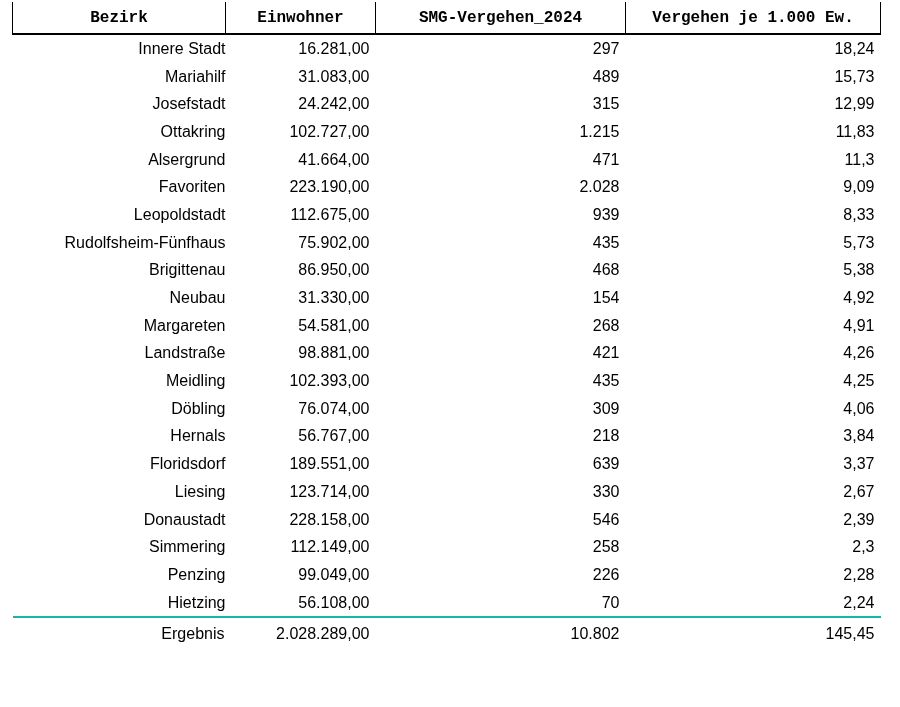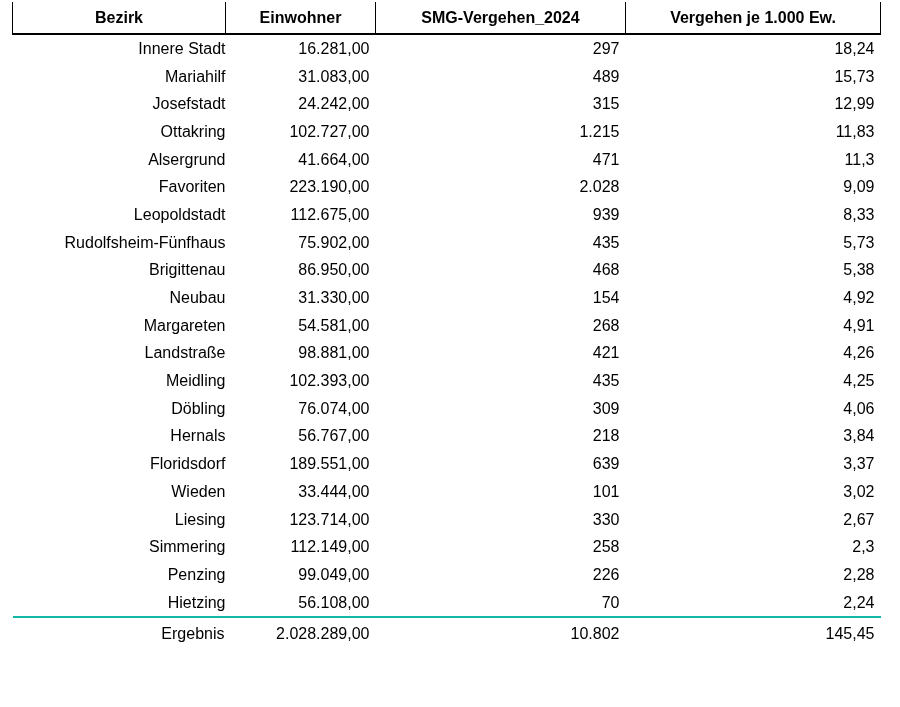--- a/index.html
+++ b/index.html
@@ -30,20 +30,21 @@
     font-weight: bold;
     font-size: 16px;
     text-align: center;
     vertical-align: middle;
     height: 31px;
     padding: 0 4px;
     border-bottom: 2px solid #000000;
     border-right: 1.5px solid #000000;
     white-space: nowrap;
     overflow: hidden;
+    font-family: Liberation Mono, monospace;
   }
   thead th:first-child {
     border-left: 1.5px solid #000000;
   }
 
   tbody td {
     height: 27.7px;
     padding: 0;
     vertical-align: middle;
     white-space: nowrap;
@@ -175,30 +176,30 @@
         <td class="c-num">218</td>
         <td class="c-num">3,84</td>
       </tr>
       <tr>
         <td class="c-text">Floridsdorf</td>
         <td class="c-num">189.551,00</td>
         <td class="c-num">639</td>
         <td class="c-num">3,37</td>
       </tr>
       <tr>
-        <td class="c-text">Wieden</td>
-        <td class="c-num">33.444,00</td>
-        <td class="c-num">101</td>
-        <td class="c-num">3,02</td>
-      </tr>
-      <tr>
         <td class="c-text">Liesing</td>
         <td class="c-num">123.714,00</td>
         <td class="c-num">330</td>
         <td class="c-num">2,67</td>
+      </tr>
+      <tr>
+        <td class="c-text">Donaustadt</td>
+        <td class="c-num">228.158,00</td>
+        <td class="c-num">546</td>
+        <td class="c-num">2,39</td>
       </tr>
       <tr>
         <td class="c-text">Simmering</td>
         <td class="c-num">112.149,00</td>
         <td class="c-num">258</td>
         <td class="c-num">2,3</td>
       </tr>
       <tr>
         <td class="c-text">Penzing</td>
         <td class="c-num">99.049,00</td>

